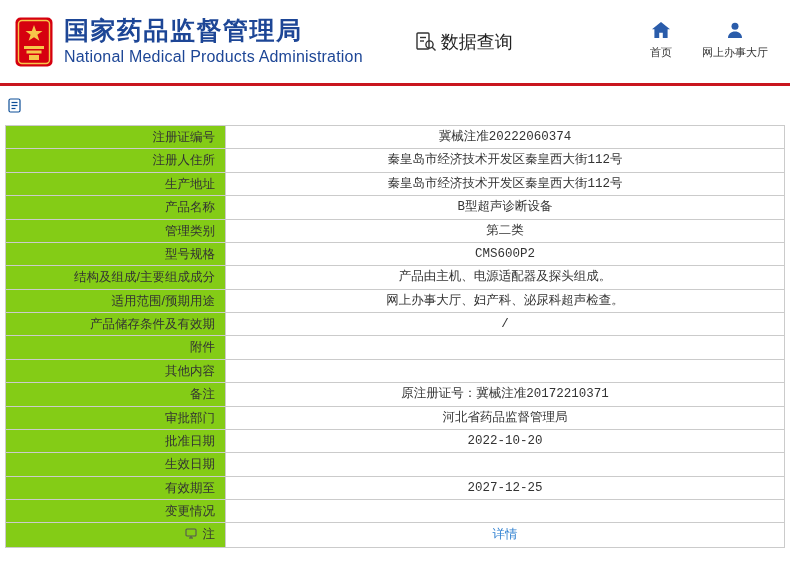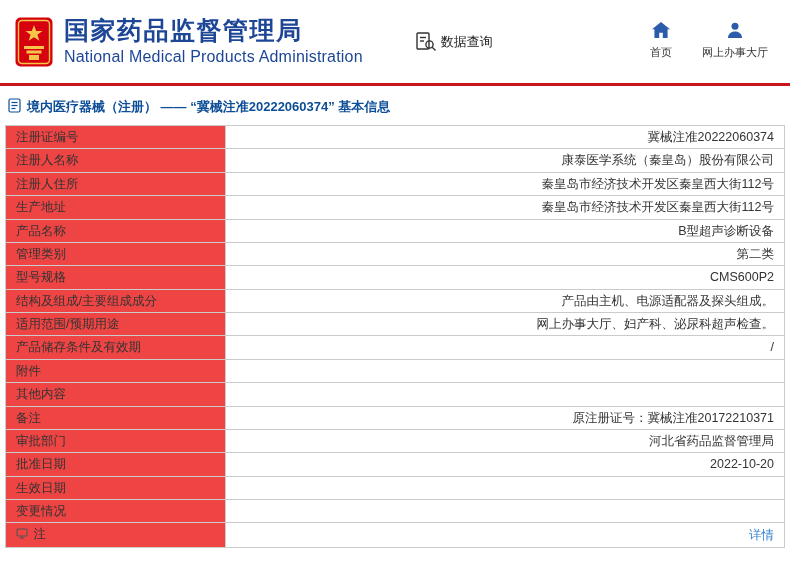--- a/index.html
+++ b/index.html
@@ -22,21 +22,21 @@
   .logo-wrap { margin-left: 14px; flex: 0 0 auto; display:flex; align-items:center; }
   .title-block { margin-left: 10px; }
   .org-name {
     font-size: 25px; font-weight: bold; color: #1d4696; letter-spacing: 1.5px;
     line-height: 1.1;
   }
   .org-en { font-size: 16px; color: #1d4696; margin-top: 4px; letter-spacing: 0.2px; }
 
   .query {
     display: flex; align-items: center; gap: 4px;
-    margin-left: 52px; font-size: 13px; color: #222; cursor: pointer;
+    margin-left: 52px; font-size: 18px; color: #222; cursor: pointer;
   }
   .query svg { display:block; }
 
   .right-nav { position: absolute; right: 22px; top: 22px; display: flex; gap: 30px; }
   .nav-item {
     display: flex; flex-direction: column; align-items: center; gap: 5px;
     font-size: 11px; color: #333; cursor: pointer; white-space: nowrap;
   }
 
   
@@ -56,24 +56,25 @@
   .info-table td {
     border: 1px solid #cbcbcb;
     font-size: 12.5px;
     padding: 4px 10px;
     height: 14px;
     line-height: 1.15;
     vertical-align: middle;
   }
   .info-table td.label {
     width: 220px;
+    text-align: right;
     color: #333;
-    background: #ef4444;
-  }
-  .info-table td.value { text-align: right; color: #333; }
+    background: #84cc16;
+  }
+  .info-table td.value { text-align: center; color: #333; font-family: Liberation Mono, monospace; }
   .detail-link { color: #2d7fd0; text-decoration: none; cursor: pointer; }
   .note-icon { display: inline-block; vertical-align: -1px; margin-right: 2px; }
 </style>
 </head>
 <body>
 
 <div class="header">
   <div class="logo-wrap">
     <svg width="40" height="52" viewBox="0 0 40 52">
       <rect x="1.5" y="1.5" width="37" height="49" rx="5" fill="#d6000f"></rect>
@@ -125,34 +126,29 @@
 
 <div class="breadcrumb">
   <span>
     <svg width="13" height="15" viewBox="0 0 13 15" fill="none" stroke="#0d4e97" stroke-width="1.2">
       <rect x="1" y="1" width="11" height="13" rx="1.5"></rect>
       <line x1="3.5" y1="4.5" x2="9.5" y2="4.5"></line>
       <line x1="3.5" y1="7.5" x2="9.5" y2="7.5"></line>
       <line x1="3.5" y1="10.5" x2="7.5" y2="10.5"></line>
     </svg>
   </span>
-  <span>境内医疗器械（注册） —— “冀械注准20222060374” 基本信息</span>
 </div>
 
 <table class="info-table">
   <tbody>
     <tr>
         <td class="label">注册证编号</td>
         <td class="value">冀械注准20222060374</td>
       </tr>
     <tr>
-        <td class="label">注册人名称</td>
-        <td class="value">康泰医学系统（秦皇岛）股份有限公司</td>
-      </tr>
-    <tr>
         <td class="label">注册人住所</td>
         <td class="value">秦皇岛市经济技术开发区秦皇西大街112号</td>
       </tr>
     <tr>
         <td class="label">生产地址</td>
         <td class="value">秦皇岛市经济技术开发区秦皇西大街112号</td>
       </tr>
     <tr>
         <td class="label">产品名称</td>
         <td class="value">B型超声诊断设备</td>
@@ -193,20 +189,24 @@
         <td class="label">审批部门</td>
         <td class="value">河北省药品监督管理局</td>
       </tr>
     <tr>
         <td class="label">批准日期</td>
         <td class="value">2022-10-20</td>
       </tr>
     <tr>
         <td class="label">生效日期</td>
         <td class="value"></td>
+      </tr>
+    <tr>
+        <td class="label">有效期至</td>
+        <td class="value">2027-12-25</td>
       </tr>
     <tr>
         <td class="label">变更情况</td>
         <td class="value"></td>
       </tr>
     <tr>
       <td class="label">
         <span class="note-icon">
           <svg width="12" height="11" viewBox="0 0 12 11" fill="none" stroke="#555" stroke-width="1.1">
             <rect x="1" y="1" width="10" height="7" rx="1"></rect>

